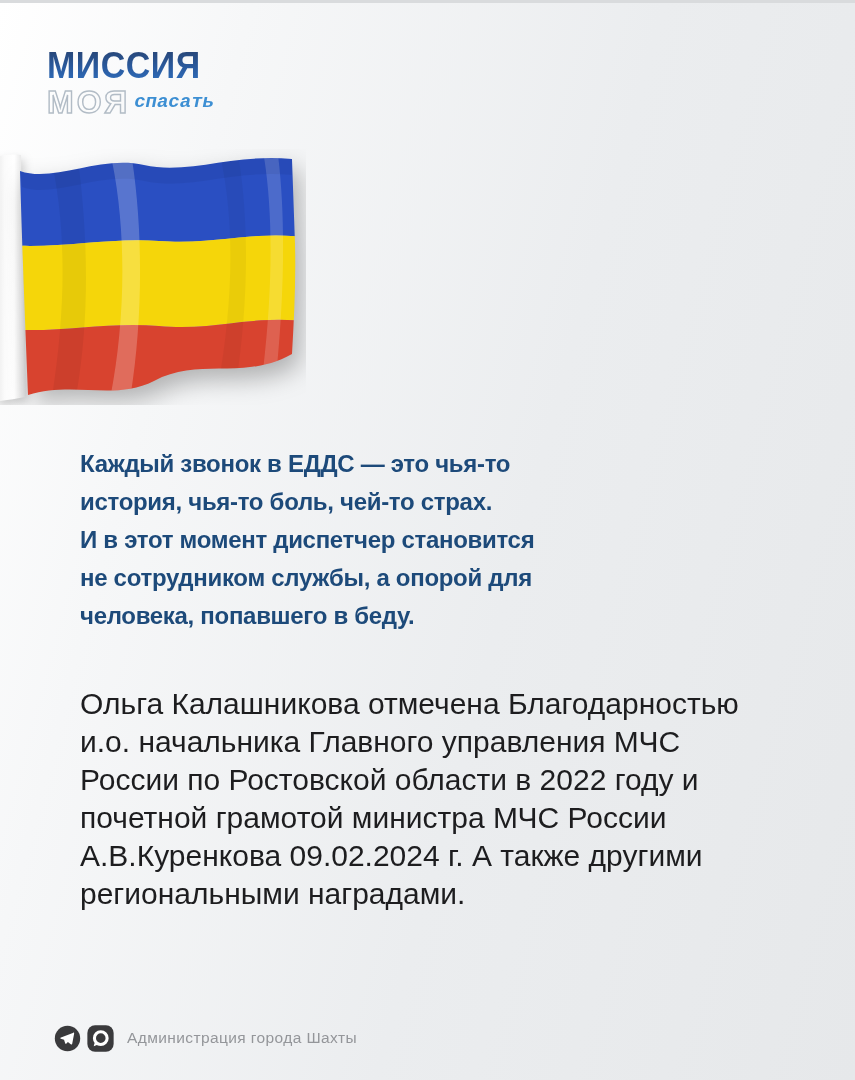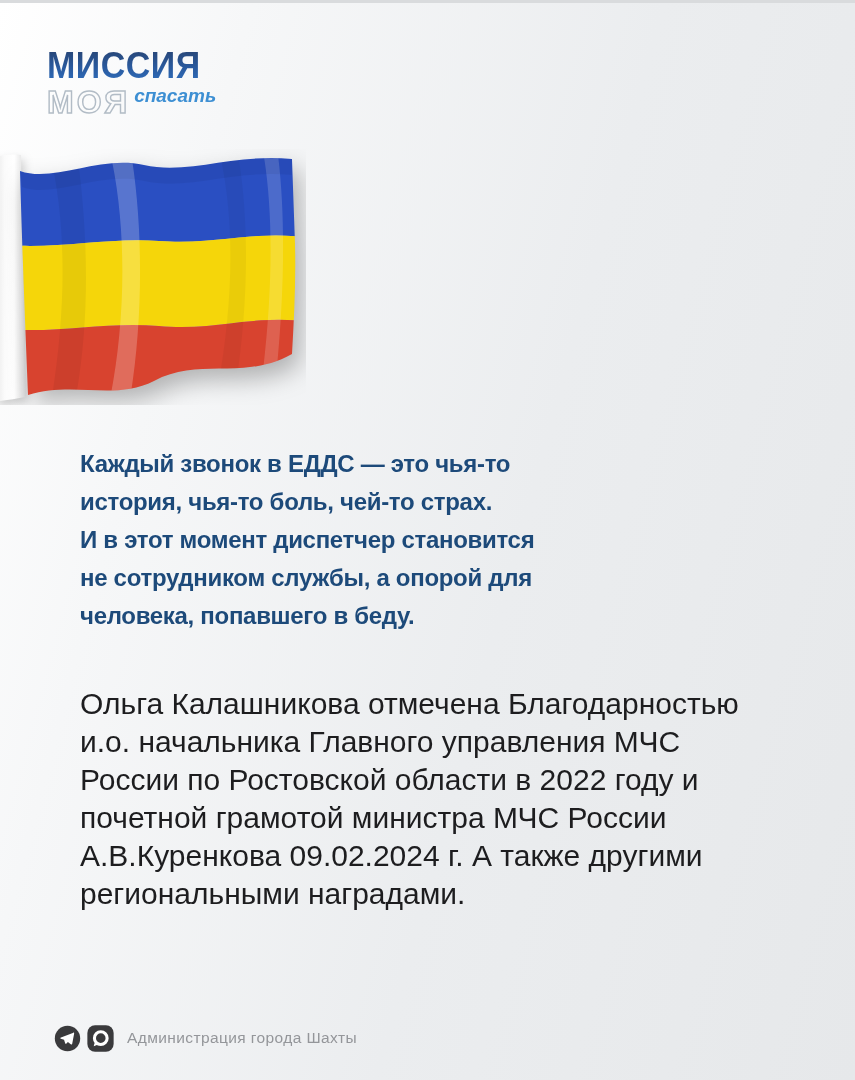--- a/index.html
+++ b/index.html
@@ -17,28 +17,28 @@
 
   
   .logo{position:absolute;left:47px;top:44px;line-height:1;}
   .logo-line1{
     font-size:34px;font-weight:bold;letter-spacing:0.5px;
     background:linear-gradient(180deg,#27426f 0%,#2a5a9e 55%,#2f6fbe 100%);
     -webkit-background-clip:text;background-clip:text;
     color:transparent;
     transform:scaleY(1.08);transform-origin:top left;
   }
-  .logo-line2{margin-top:5px;display:flex;align-items:flex-start;}
+  .logo-line2{margin-top:5px;display:flex;align-items:center;}
   .logo-moya{
     font-size:32px;font-weight:bold;letter-spacing:3px;
     color:transparent;
     -webkit-text-stroke:1.4px #b2bcc6;
   }
   .logo-script{
-    font-family:Liberation Sans, sans-serif;
+    font-family:Liberation Mono, monospace;
     font-style:italic;font-weight:bold;
     font-size:19px;color:#3d8fd3;
     margin-left:4px;
   }
 
   
   .flag{position:absolute;left:-6px;top:146px;width:312px;height:256px;}
 
   
   .quote{

